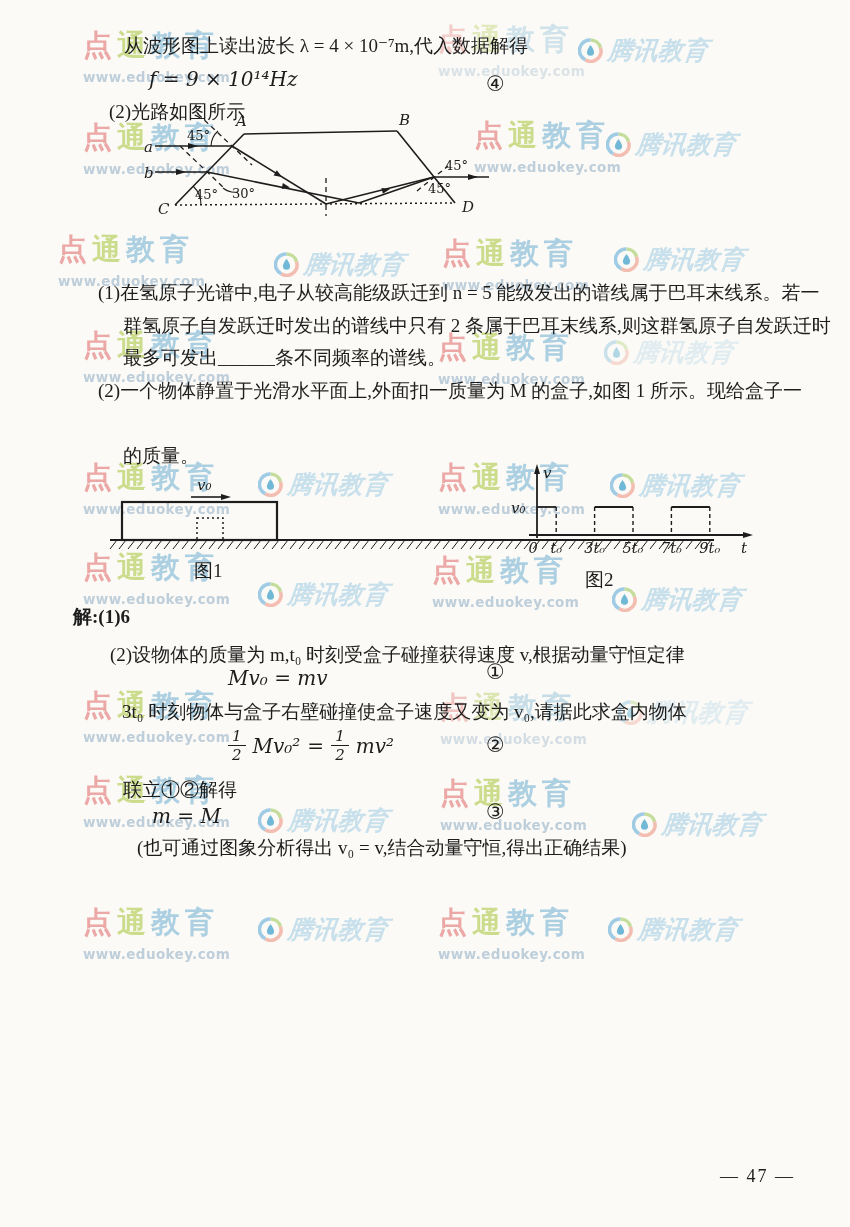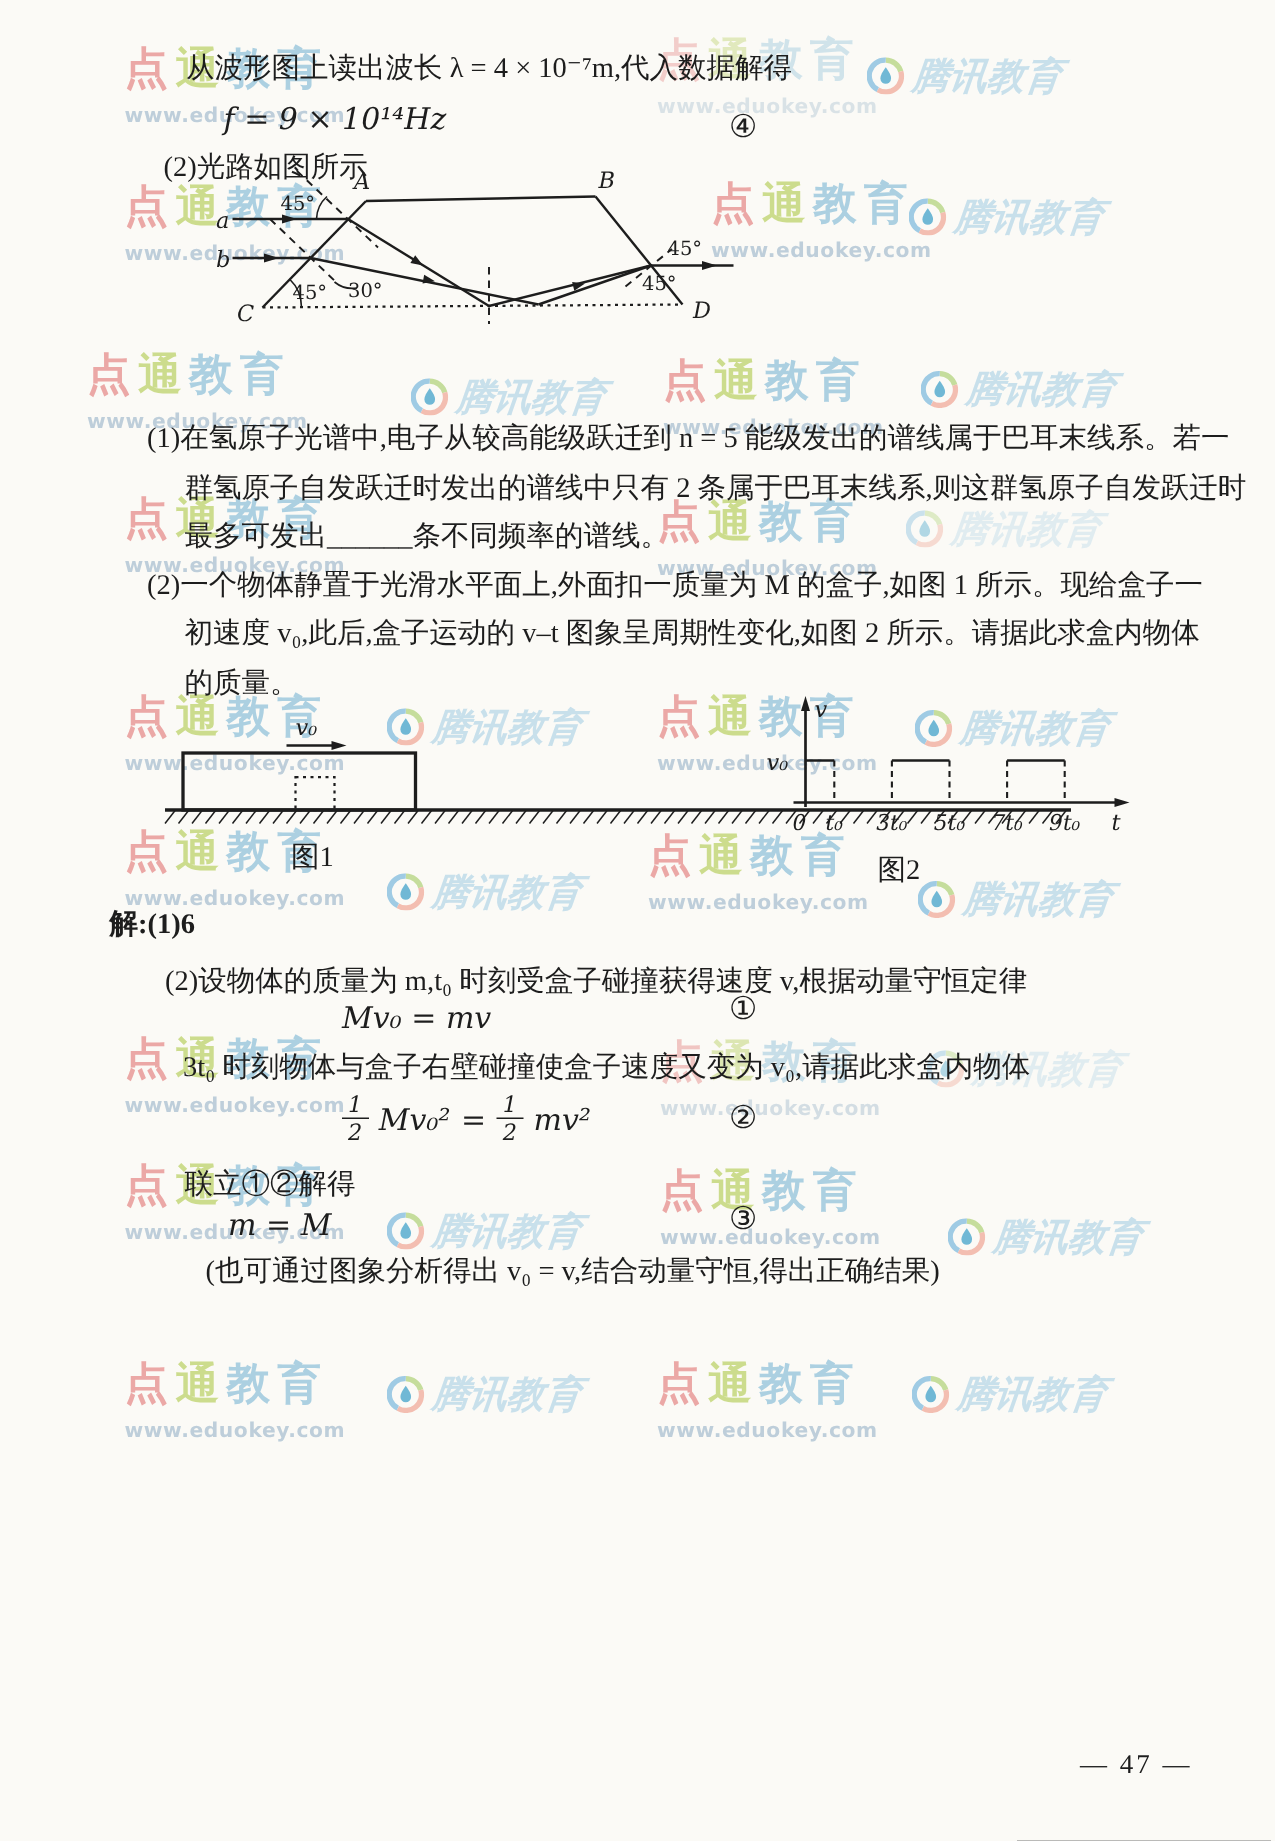--- a/index.html
+++ b/index.html
@@ -302,21 +302,20 @@
       <text x="63" y="87" font-size="13">45°</text>
       <text x="100" y="86" font-size="13">30°</text>
       <text x="313" y="58" font-size="13">45°</text>
       <text x="296" y="81" font-size="13">45°</text>
     </svg>
 
     <div class="ln" style="left:86px;top:280px">(1)在氢原子光谱中,电子从较高能级跃迁到 n = 5 能级发出的谱线属于巴耳末线系。若一</div>
     <div class="ln" style="left:111px;top:313px">群氢原子自发跃迁时发出的谱线中只有 2 条属于巴耳末线系,则这群氢原子自发跃迁时</div>
     <div class="ln" style="left:111px;top:345px">最多可发出______条不同频率的谱线。</div>
     <div class="ln" style="left:86px;top:378px">(2)一个物体静置于光滑水平面上,外面扣一质量为 M 的盒子,如图 1 所示。现给盒子一</div>
-    <div class="ln" style="left:111px;top:410px">初速度 v₀,此后,盒子运动的 v–t 图象呈周期性变化,如图 2 所示。请据此求盒内物体</div>
     <div class="ln" style="left:111px;top:443px">的质量。</div>
 
     <svg class="diagram" style="left:95px;top:466px" width="615" height="95" viewBox="0 0 615 95">
       <g id="fig1-hatch">
           <line x1="10" y1="74" x2="3" y2="83" stroke="#1d1d1d" stroke-width="1"></line>
           <line x1="19" y1="74" x2="12" y2="83" stroke="#1d1d1d" stroke-width="1"></line>
           <line x1="28" y1="74" x2="21" y2="83" stroke="#1d1d1d" stroke-width="1"></line>
           <line x1="37" y1="74" x2="30" y2="83" stroke="#1d1d1d" stroke-width="1"></line>
           <line x1="46" y1="74" x2="39" y2="83" stroke="#1d1d1d" stroke-width="1"></line>
           <line x1="55" y1="74" x2="48" y2="83" stroke="#1d1d1d" stroke-width="1"></line>

